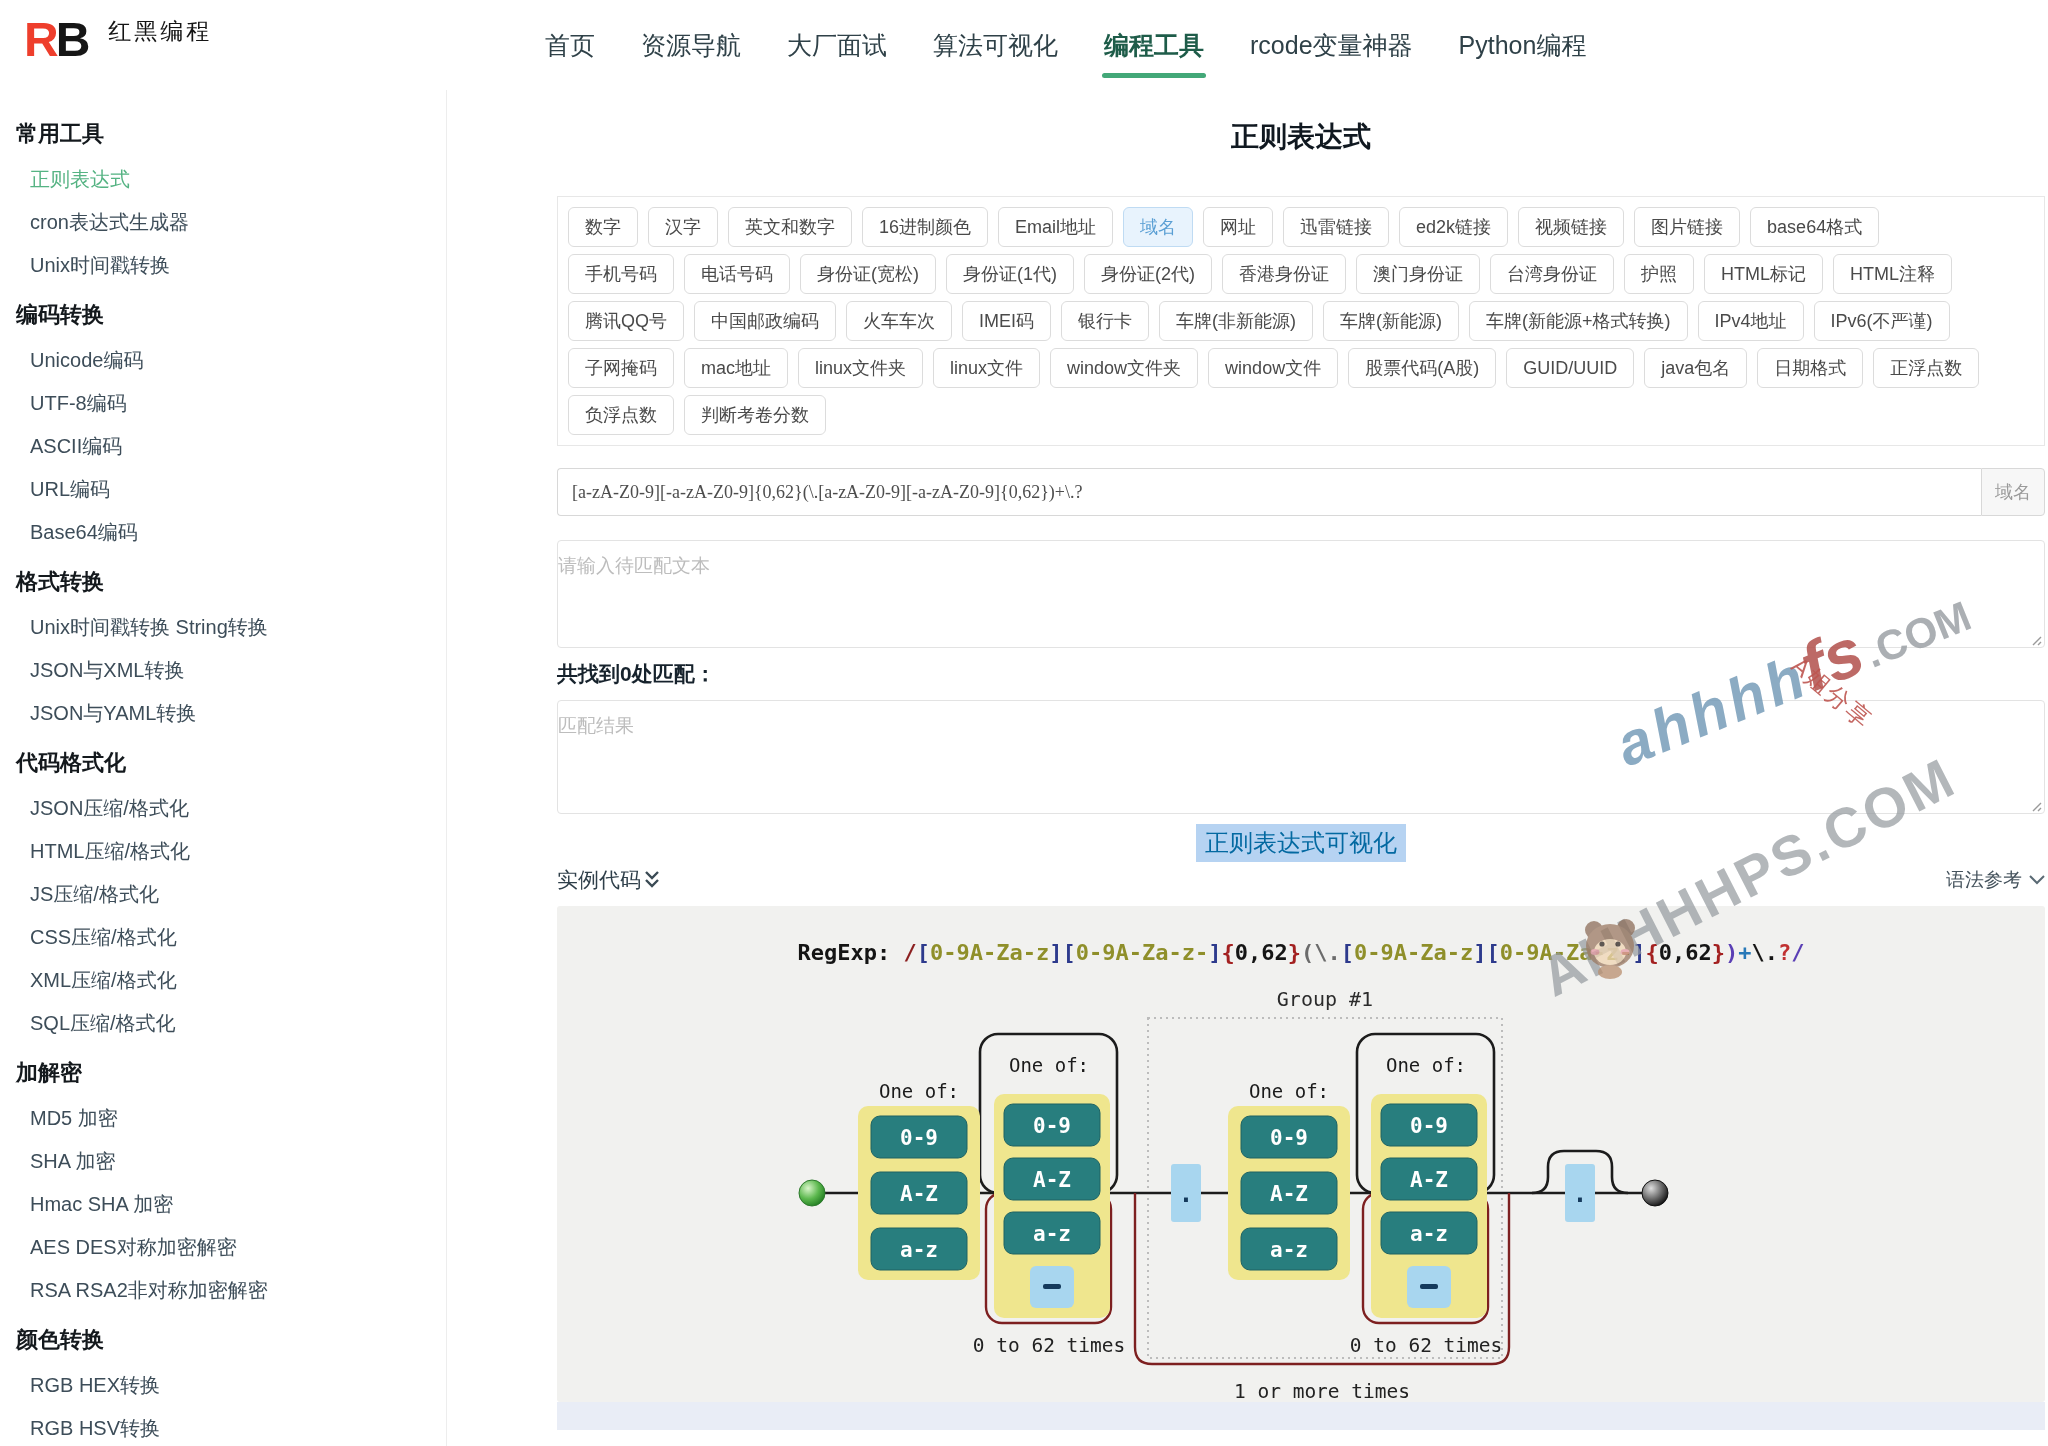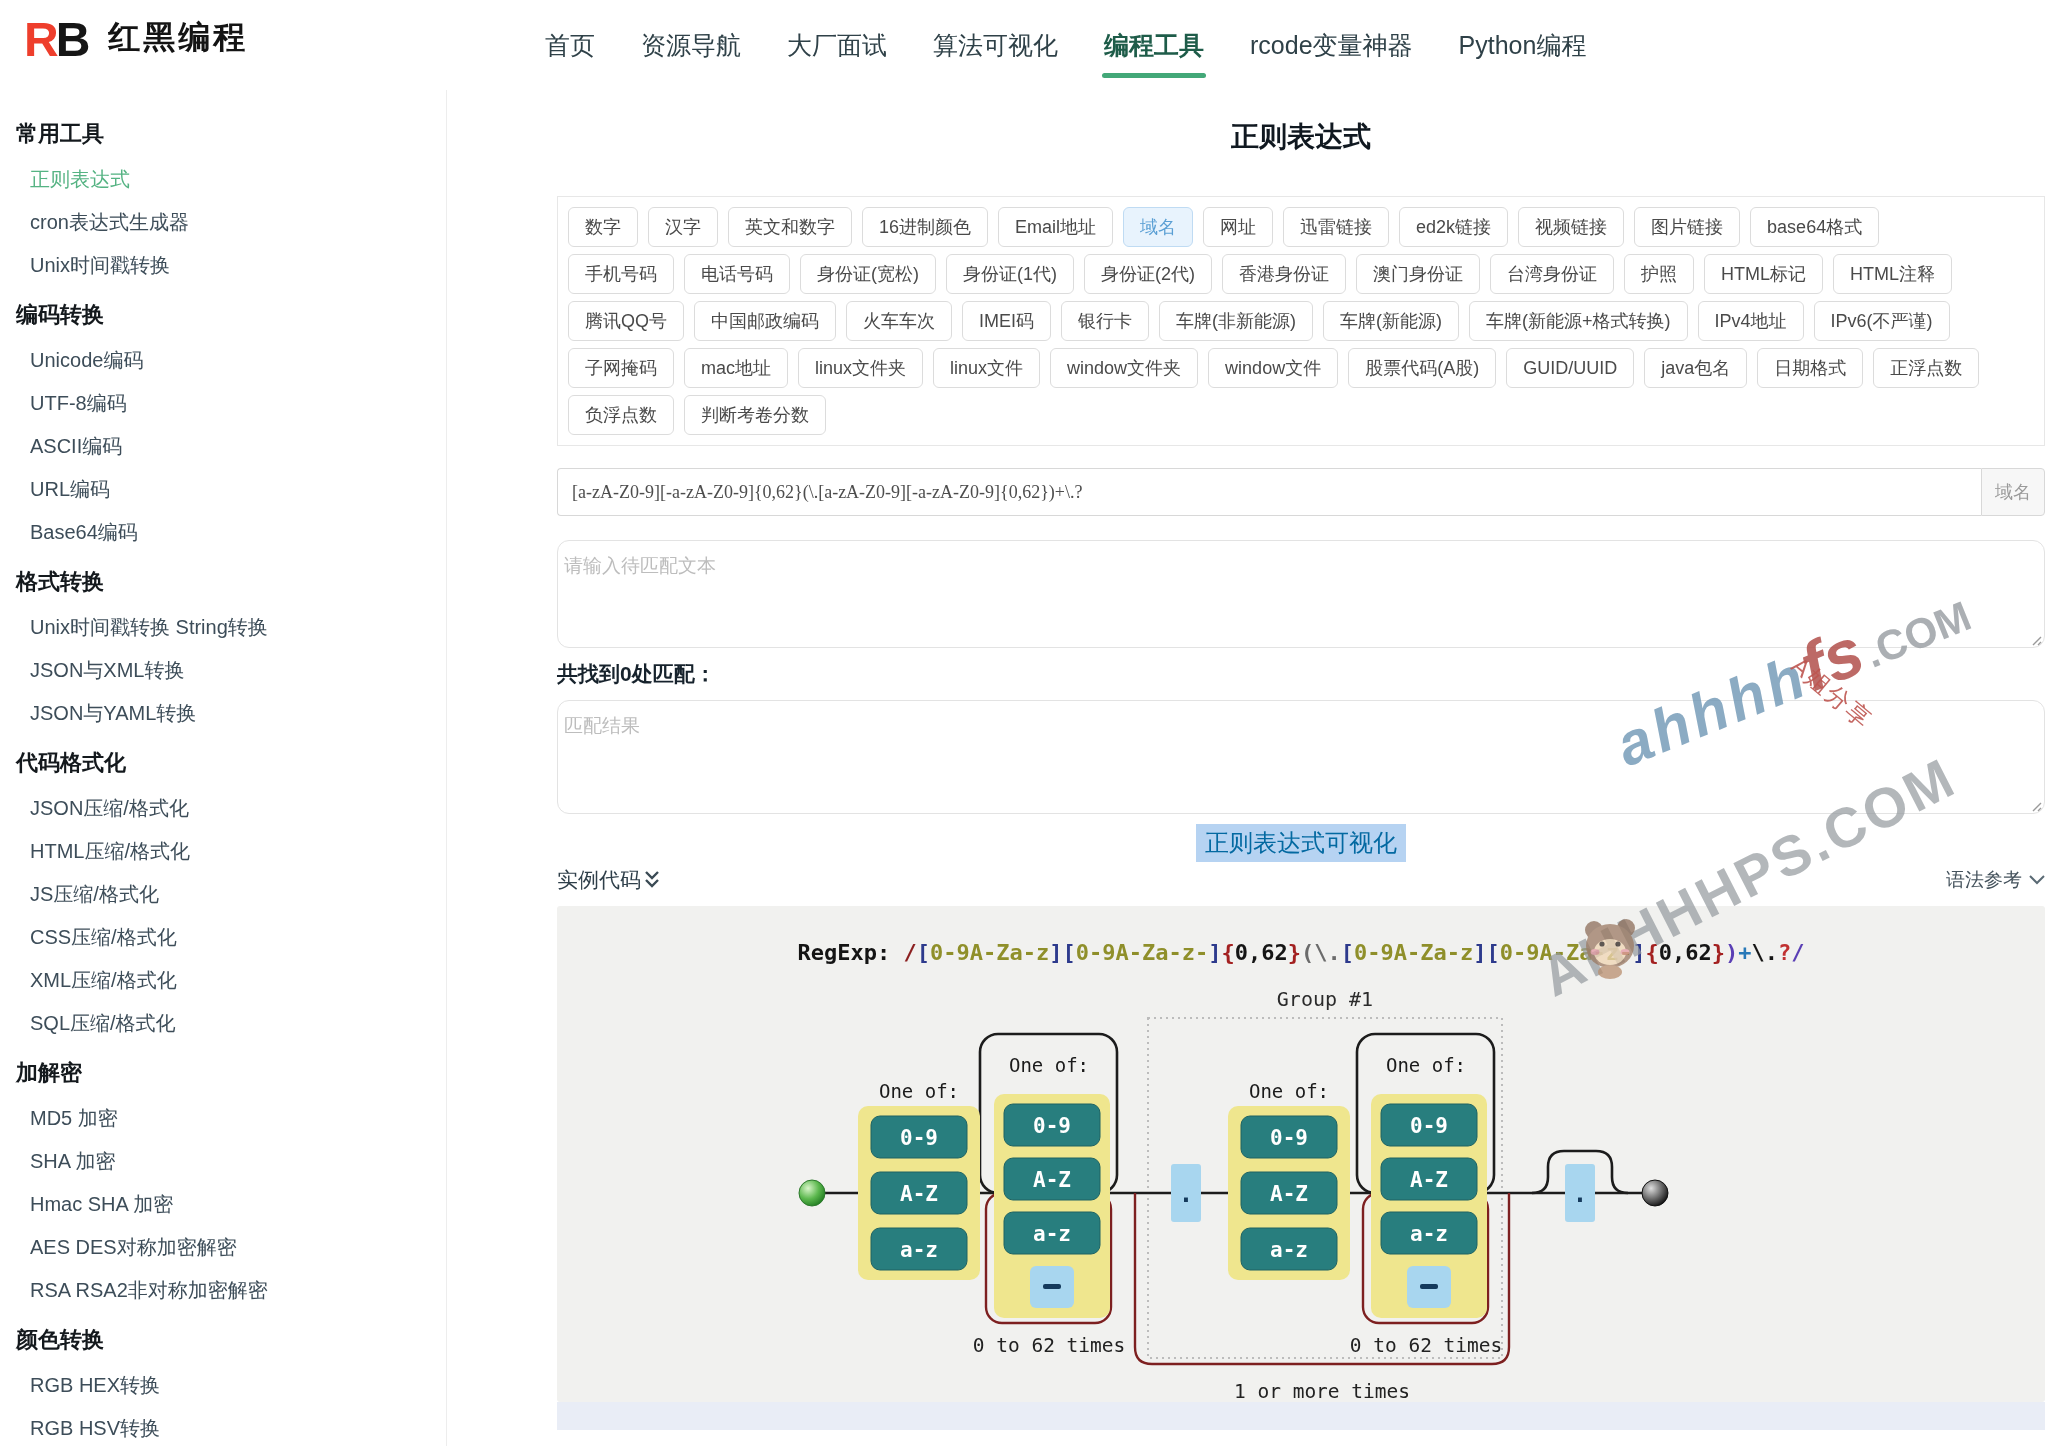--- a/index.html
+++ b/index.html
@@ -3,40 +3,40 @@
 <meta charset="utf-8">
 <style>
   *{margin:0;padding:0;box-sizing:border-box}
   html,body{width:2048px;height:1446px}
   body{position:relative;font-family:"Liberation Sans",sans-serif;background:#fff;overflow:hidden;color:#222}
   
   .header{position:absolute;left:0;top:0;width:2048px;height:90px;background:#fff}
   .logo{position:absolute;left:24px;top:16px;display:flex;align-items:flex-start;gap:21px}
   .logo-mark{font-weight:900;font-size:48px;letter-spacing:-3px;line-height:1}
   .logo-r{color:#ee3e2c}.logo-b{color:#161616}
-  .brand{font-weight:700;font-size:32px;color:#141414;letter-spacing:3px}
+  .brand{font-weight:400;font-size:23px;color:#141414;letter-spacing:3px}
   .nav{position:absolute;left:545px;top:0;height:90px;display:flex;align-items:center;gap:46px}
   .nav-item{font-size:25px;font-weight:500;color:#2f4148;position:relative;white-space:nowrap;cursor:pointer}
   .nav-item.active{color:#1e5c49;font-weight:700}
   .nav-item.active::after{content:"";position:absolute;left:-2px;right:-2px;bottom:-16px;height:5px;border-radius:3px;background:#43a878}
   
   .sidebar{position:absolute;left:0;top:90px;width:447px;bottom:0;border-right:1px solid #ededed;padding:16px 0 0 8px;overflow:hidden}
   .side-head{font-weight:700;font-size:22px;color:#14191d;padding:13px 0 9px 8px}
   .side-item{font-size:20px;color:#3d4d59;padding:8px 0 8px 22px;white-space:nowrap;cursor:pointer}
   .side-item.active{color:#55b383}
   
   .page-title{position:absolute;left:557px;top:118px;width:1488px;text-align:center;font-size:28px;font-weight:700;color:#101820}
   .preset-box{position:absolute;left:557px;top:196px;width:1488px;border:1px solid #e7e7e7;border-radius:0;background:#fff;padding:10px 10px;display:flex;flex-direction:column;gap:7px}
   .preset-row{display:flex;gap:10px;overflow:hidden}
   .preset{height:40px;display:flex;align-items:center;padding:0 16px;border:1px solid #dcdcdc;border-radius:6px;background:#fff;font-size:18px;color:#4a4a4a;white-space:nowrap;cursor:pointer;font-family:"Liberation Sans",sans-serif}
   .preset.active{background:#e8f3fd;border-color:#bfdbf3;color:#5a9fd4}
   .regex-row{position:absolute;left:557px;top:468px;width:1488px;height:48px;display:flex}
   .regex-input{flex:1;border:1px solid #d8d8d8;border-right:none;border-radius:4px 0 0 4px;padding:0 14px;font-size:18px;color:#4d4d4d;outline:none;font-family:Liberation Serif, serif;background:#fff}
   .regex-addon{width:64px;border:1px solid #d8d8d8;border-radius:0 4px 4px 0;background:#f7f7f7;color:#9a9a9a;font-size:18px;display:flex;align-items:center;justify-content:center}
-  .ta{position:absolute;left:557px;width:1488px;border:1px solid #e3e3e3;border-radius:12px;padding:12px 6px;font-size:19px;font-family:"Liberation Sans",sans-serif;color:#ec4899;resize:none;outline:none;background:#fff}
+  .ta{position:absolute;left:557px;width:1488px;border:1px solid #e3e3e3;border-radius:4px;padding:12px 0;font-size:19px;font-family:"Liberation Sans",sans-serif;color:#ec4899;resize:none;outline:none;background:#fff}
   .ta::placeholder{color:#bdbdbd}
   #ta-match{top:540px;height:108px}
   #ta-result{top:700px;height:114px}
   .grip{position:absolute;width:14px;height:14px;cursor:nwse-resize}
   .match-count{position:absolute;left:557px;top:660px;font-weight:700;font-size:21px;color:#16222c}
   .viz-title-wrap{position:absolute;left:557px;top:824px;width:1488px;text-align:center}
   .viz-title{display:inline-block;background:#b6d3f2;color:#0369a1;font-weight:400;font-size:24px;padding:3px 9px}
   .code-row{position:absolute;left:557px;top:866px;width:1488px;display:flex;justify-content:space-between;align-items:center}
   .example-code{font-size:21px;color:#2f3f4a;display:flex;align-items:center;gap:1px;cursor:pointer}
   .syntax-ref{font-size:19px;color:#44525c;display:flex;align-items:center;gap:7px;cursor:pointer}

